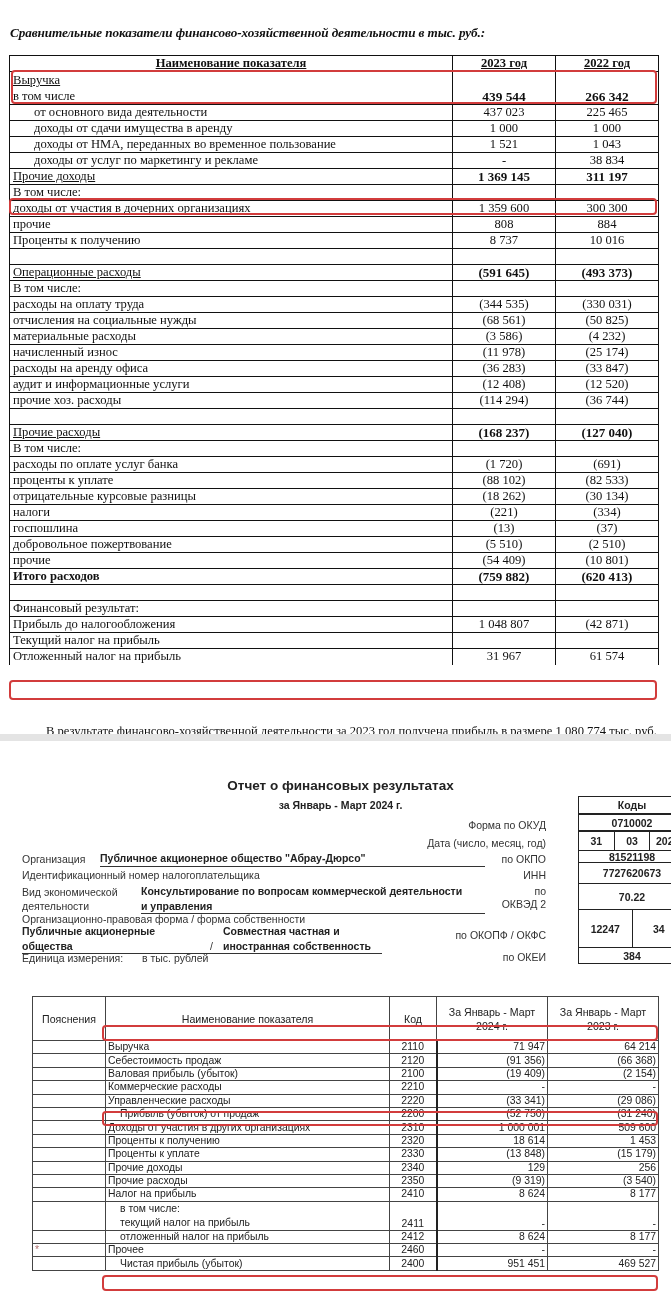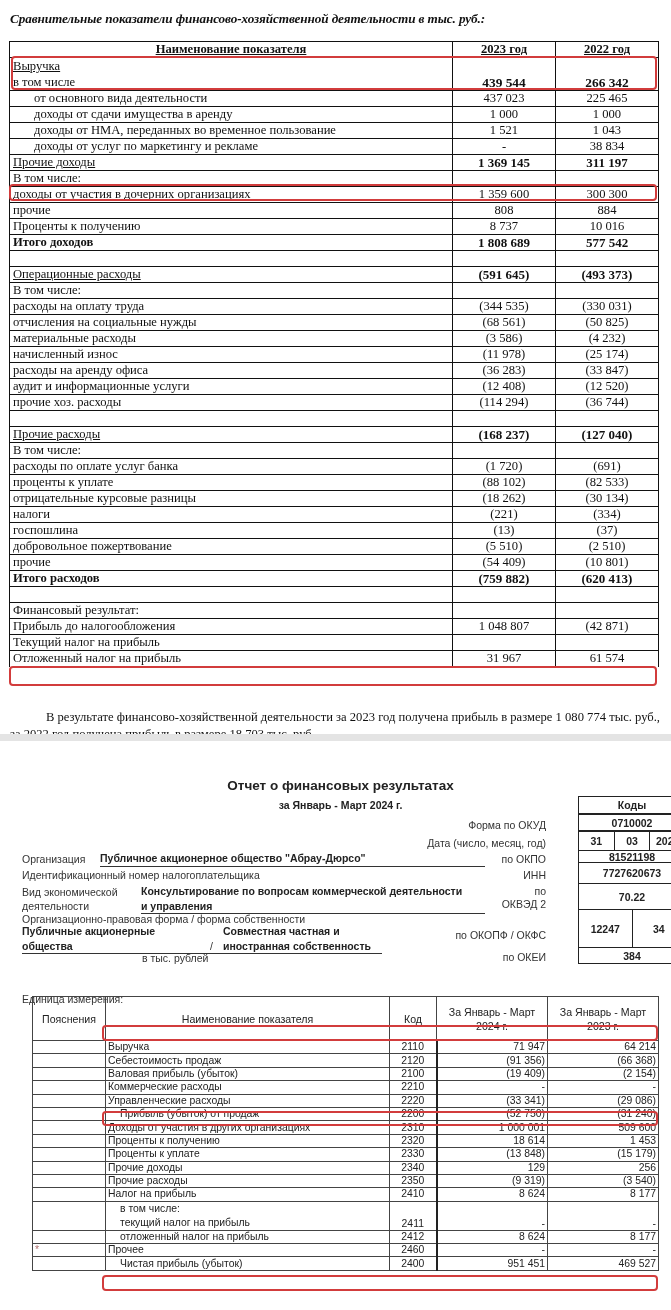--- a/index.html
+++ b/index.html
@@ -1,20 +1,20 @@
 <!DOCTYPE html>
 <html><head>
 <meta charset="utf-8">
 <style>
   * { box-sizing: border-box; margin: 0; padding: 0; }
   html, body { width: 671px; background: #ffffff; }
   body { position: relative; height: 1310px; overflow: hidden; font-family: "Liberation Serif", serif; color: #111; }
 
   
-  #sec1 { position: absolute; left: 0; top: 0; width: 671px; height: 923px; background: #fff; }
+  #sec1 { position: absolute; left: 0; top: 14px; width: 671px; height: 923px; background: #fff; }
   .s1-title { position: absolute; left: 10px; top: 11px; font-size: 13.2px; font-weight: bold; font-style: italic; letter-spacing: -0.1px; }
   table.t1 { position: absolute; left: 9px; top: 41px; width: 649px; border-collapse: collapse; font-size: 12.6px; table-layout: fixed; }
   table.t1 td, table.t1 th { border-left: 1px solid #111; border-right: 1px solid #111; padding: 0 3px; height: 16px; line-height: 15px; white-space: nowrap; }
   table.t1 tr { border-top: 1px solid #111; }
   table.t1 th { font-weight: bold; text-decoration: underline; font-size: 12.6px; height: 16px; }
   table.t1 td.num { text-align: center; }
   table.t1 tr.bold td { font-weight: bold; }
   table.t1 td.ind { padding-left: 24px; }
   table.t1 .u { text-decoration: underline; }
   table.t1 tr.blank td { height: 16px; }
@@ -113,25 +113,20 @@
         </tr>
         <tr>
           <td>прочие</td>
           <td class="num">808</td>
           <td class="num">884</td>
         </tr>
         <tr>
           <td>Проценты к получению</td>
           <td class="num">8 737</td>
           <td class="num">10 016</td>
-        </tr>
-        <tr class="bold">
-          <td>Итого доходов</td>
-          <td class="num" style="font-size: 13px;">1 808 689</td>
-          <td class="num" style="font-size: 13px;">577 542</td>
         </tr>
         <tr class="blank">
           <td></td>
           <td class="num"></td>
           <td class="num"></td>
         </tr>
         <tr class="bold">
           <td><span class="u" style="font-weight: normal;">Операционные расходы</span></td>
           <td class="num" style="font-size: 13px;">(591 645)</td>
           <td class="num" style="font-size: 13px;">(493 373)</td>
@@ -312,21 +307,21 @@
   <div class="uline" style="left:141px; top:172px; width:344px;"></div>
 
   <div class="lbl" style="left:22px; top:172px;">Организационно-правовая форма / форма собственности</div>
   <div class="val" style="left:22px; top:184px;">Публичные акционерные</div>
   <div class="val" style="left:22px; top:199px;">общества</div>
   <div class="lbl" style="left:210px; top:199px;">/</div>
   <div class="val" style="left:223px; top:184px;">Совместная частная и</div>
   <div class="val" style="left:223px; top:199px;">иностранная собственность</div>
   <div class="uline" style="left:22px; top:212px; width:360px;"></div>
 
-  <div class="lbl" style="left:22px; top:211px;margin-top:41px;">Единица измерения:</div>
+  <div class="lbl" style="left:22px; top:211px;">Единица измерения:</div>
   <div class="lbl" style="left:142px; top:211px;">в тыс. рублей</div>
 
   <table class="t2">
     <colgroup>
       <col style="width:73px">
         <col style="width:284px">
         <col style="width:47px">
         <col style="width:111px">
         <col style="width:111px">
     </colgroup>

